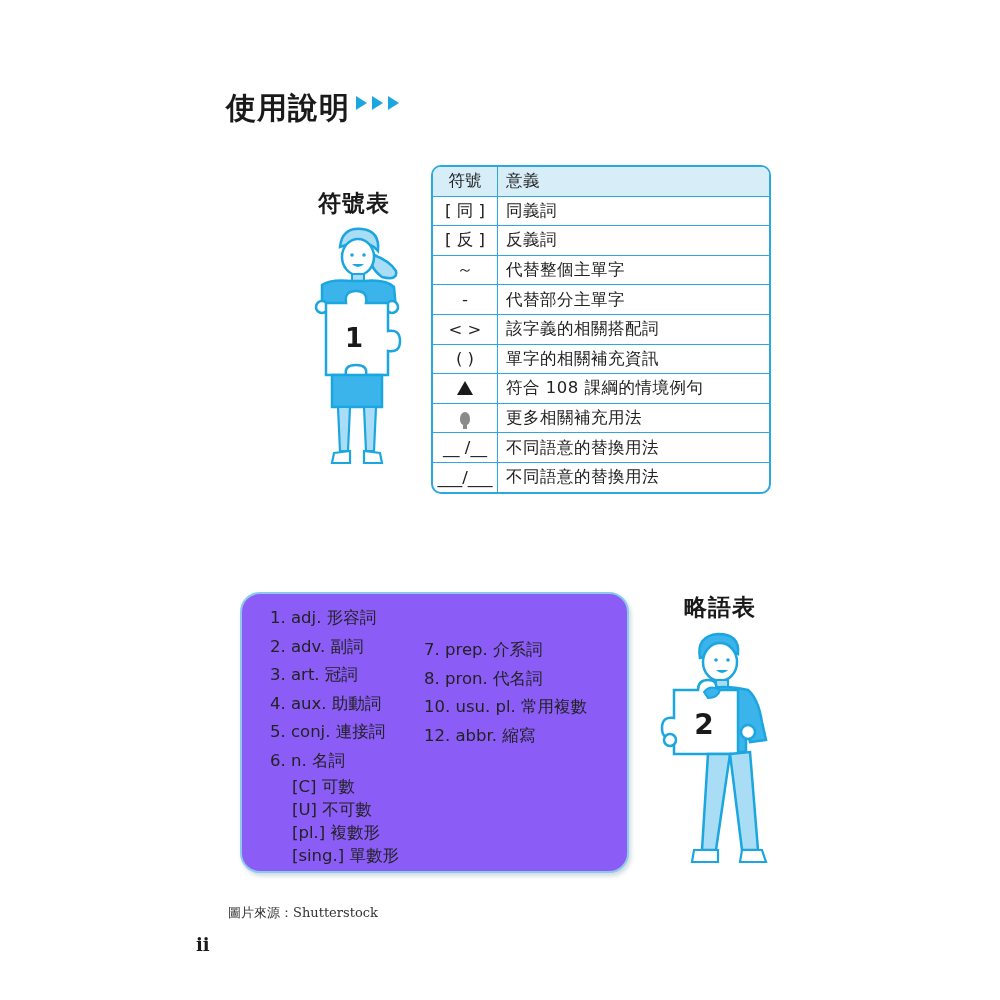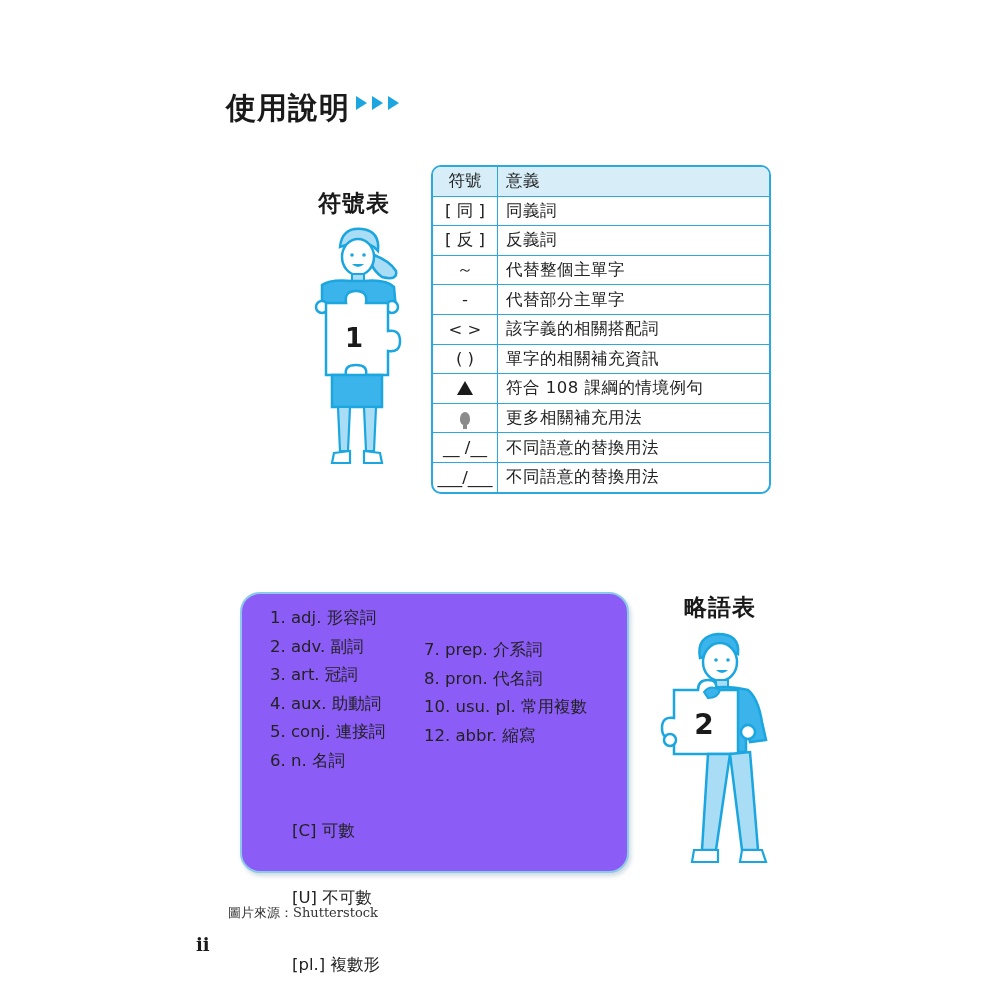--- a/index.html
+++ b/index.html
@@ -18,21 +18,21 @@
   .sym-col1 { width:64px; text-align:right; border-right:1.5px solid #2ba8dd; height:100%; display:flex; align-items:center; justify-content:center; color:#222; }
   .sym-col2 { padding-left:8px; color:#222; letter-spacing:0.5px; }
   .bulb { width:10px; height:13px; background:#8a8a8a; border-radius:50% 50% 40% 40%; position:relative; }
   .bulb::after { content:""; position:absolute; left:3px; top:13px; width:4px; height:4px; background:#8a8a8a; }
   .tri { width:0; height:0; border-left:8px solid transparent; border-right:8px solid transparent; border-bottom:14px solid #1a1a1a; }
 
   
   .abbr-box { left:240px; top:592px; width:385px; height:277px; border:2px solid #8ccaea; border-radius:20px; background:#8b5cf6;
               box-shadow:2px 3px 4px rgba(120,150,170,0.35); }
   .abbr-col { position:absolute; top:10px; font-size:16.5px; line-height:28.5px; color:#222; }
-  .abbr-col .sub { padding-left:22px; line-height:23px;margin-top:44px; }
+  .abbr-col .sub { padding-left:22px; line-height:23px; }
   .abbr-col .item { white-space:nowrap; }
 
   .source { left:228px; top:904px; font-family:"DejaVu Serif", serif; font-size:13px; color:#333; }
   .pagenum { left:196px; top:934px; font-family:"DejaVu Serif", serif; font-weight:bold; font-size:18px; color:#1a1a1a; }
 </style>
 </head>
 <body>
 
 <div class="abs page-title">使用說明</div>
 <div class="abs title-arrows">

